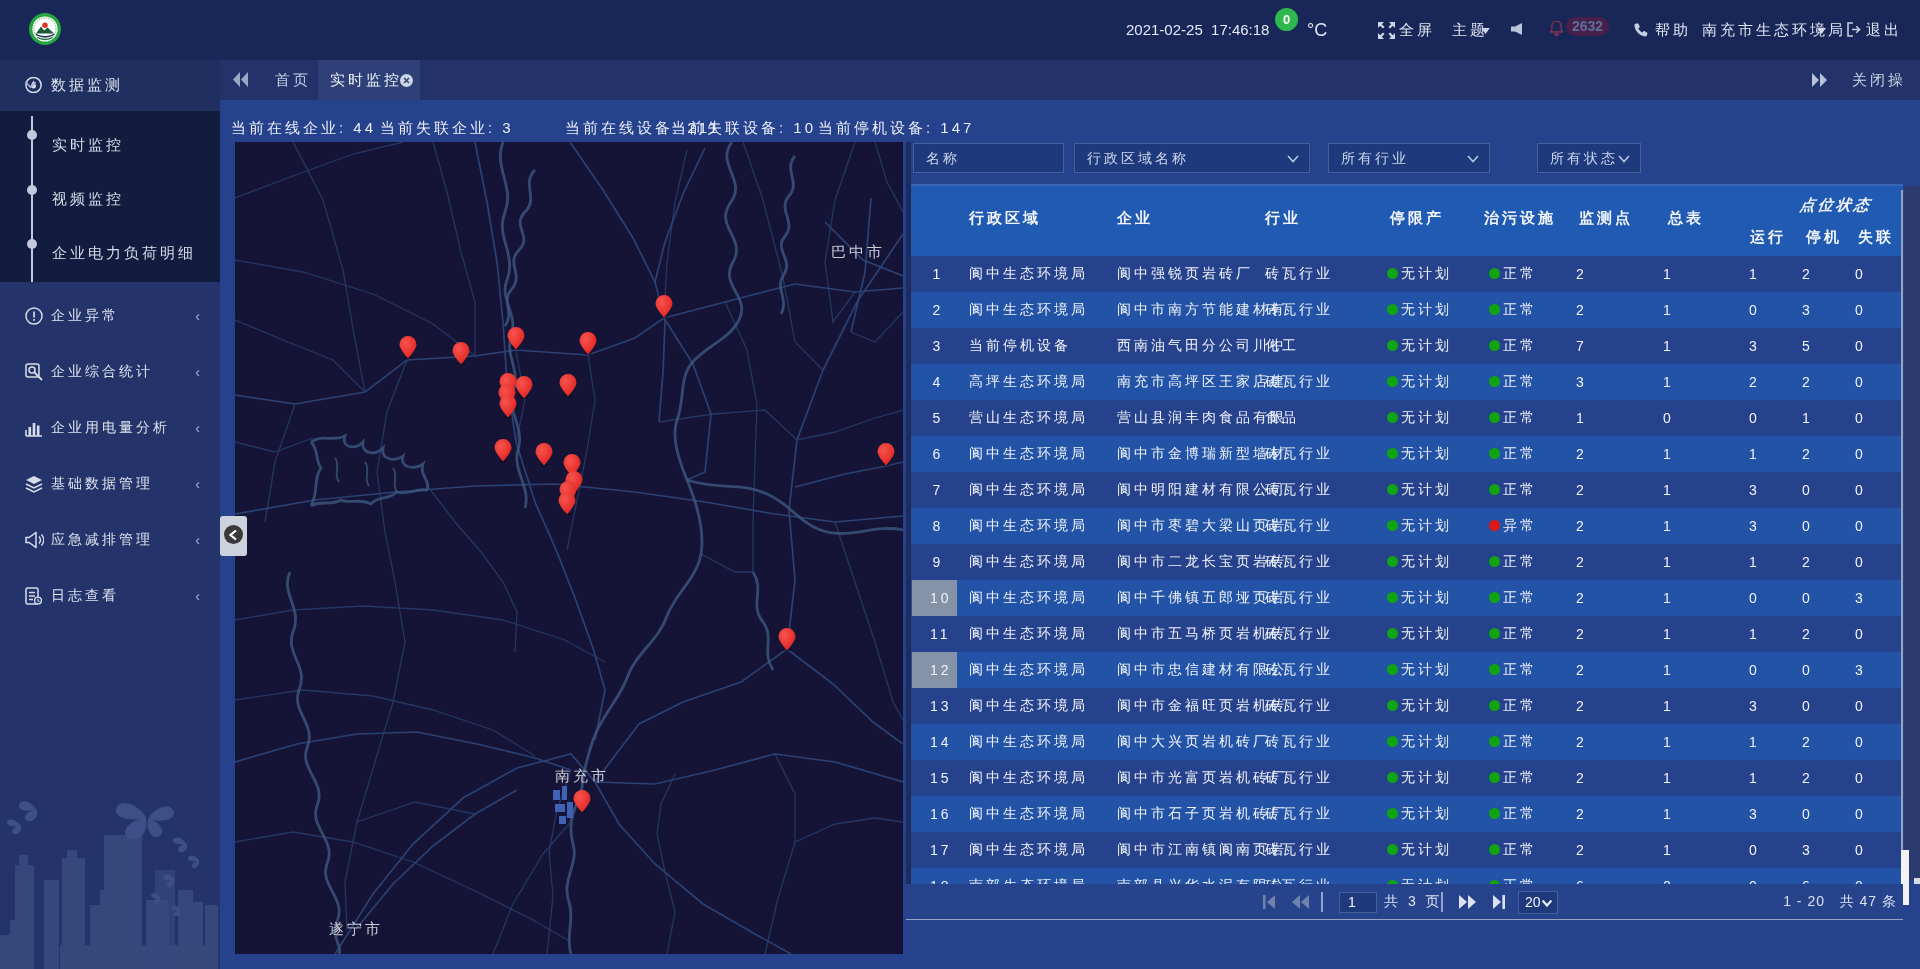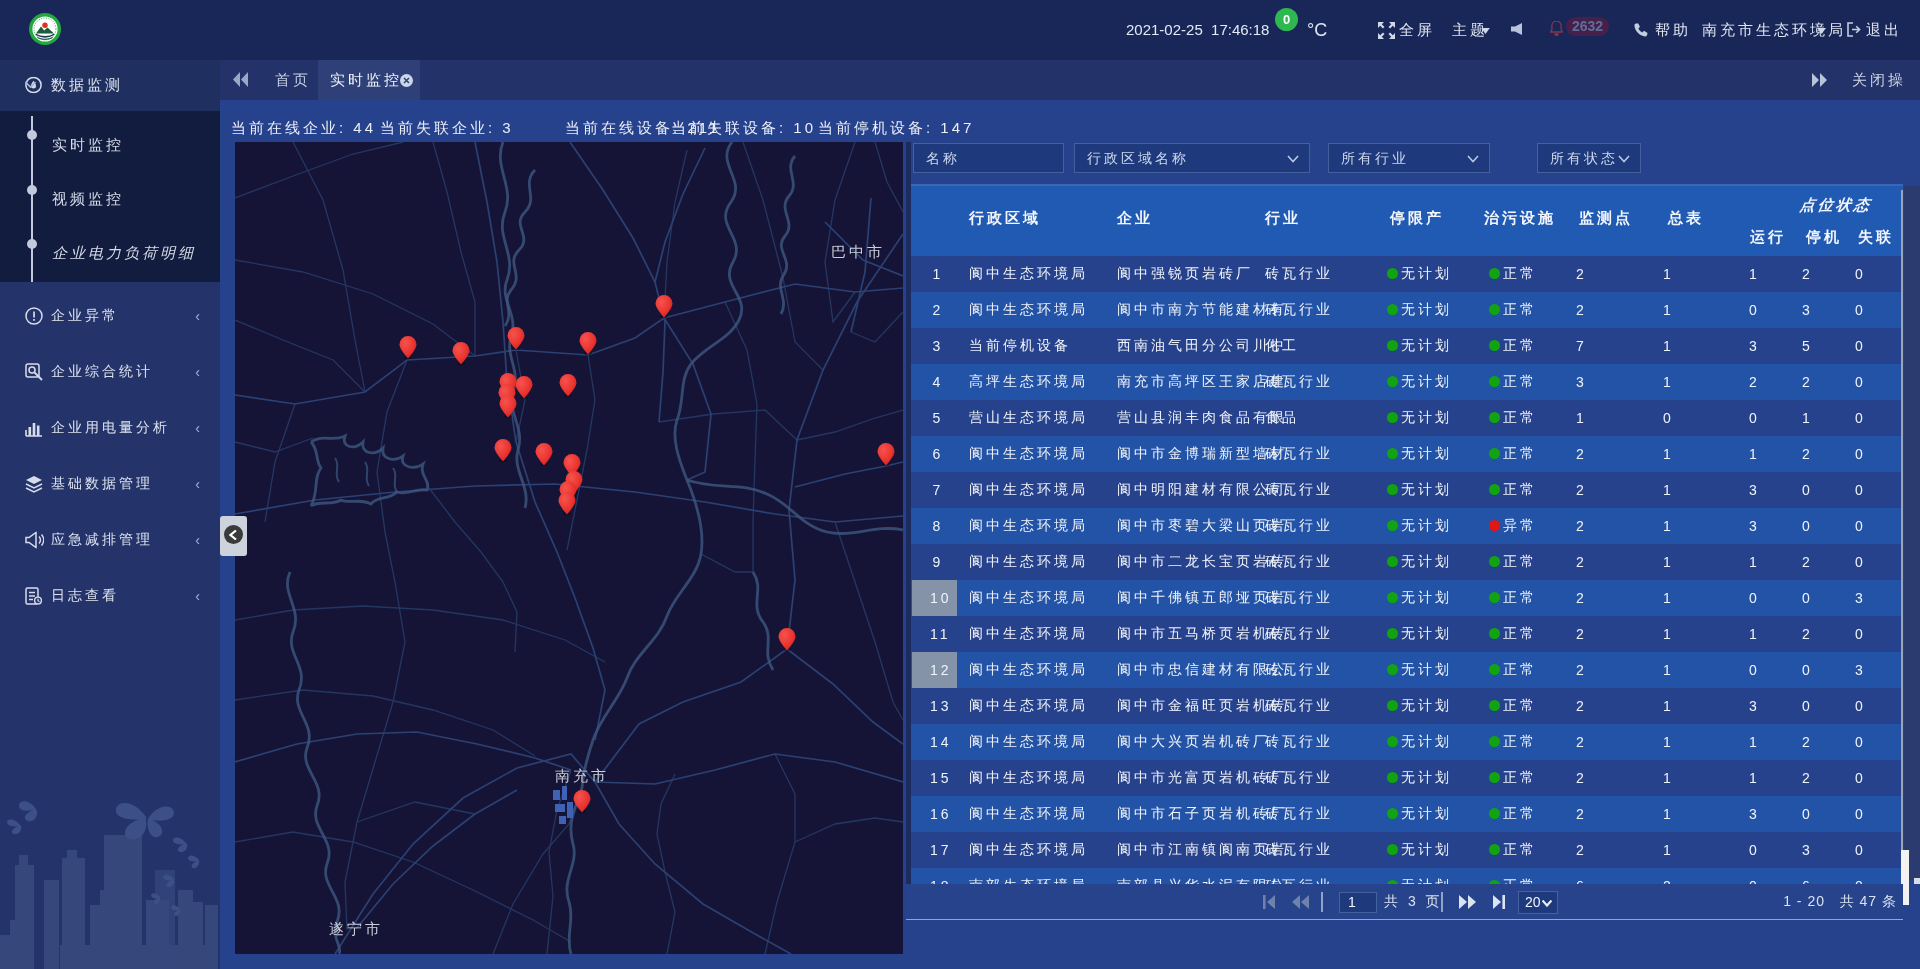--- a/index.html
+++ b/index.html
@@ -122,21 +122,21 @@
       <span class="txt" style="font-size:15px;">数据监测</span>
       <svg class="chev" style="width:11px;height:7px;" viewBox="0 0 11 7">
           <path d="M0.5 0.5 L5.5 5.5 L10.5 0.5" fill="none" stroke="#aab6d2" stroke-width="1.6"></path>
         </svg>
     </div>
     <div class="tdot" style="top:70px;"></div>
     <div class="subitem" style="top:76px;">实时监控</div>
     <div class="tdot" style="top:125px;"></div>
     <div class="subitem" style="top:130px;">视频监控</div>
     <div class="tdot" style="top:179px;"></div>
-    <div class="subitem" style="top:184px;font-style:italic;">企业电力负荷明细</div>
+    <div class="subitem" style="top:184px;">企业电力负荷明细</div>
 
     <div class="mi" style="top:228px;">
       <svg width="18" height="18" viewBox="0 0 18 18">
           <circle cx="9" cy="9" r="8" fill="none" stroke="#d7dcea" stroke-width="1.5"></circle>
           <rect x="8.2" y="4.5" width="1.7" height="6" fill="#d7dcea"></rect>
           <rect x="8.2" y="12" width="1.7" height="1.8" fill="#d7dcea"></rect>
         </svg>
       <span class="txt">企业异常</span>
         <span class="chev">‹</span>
     </div>

